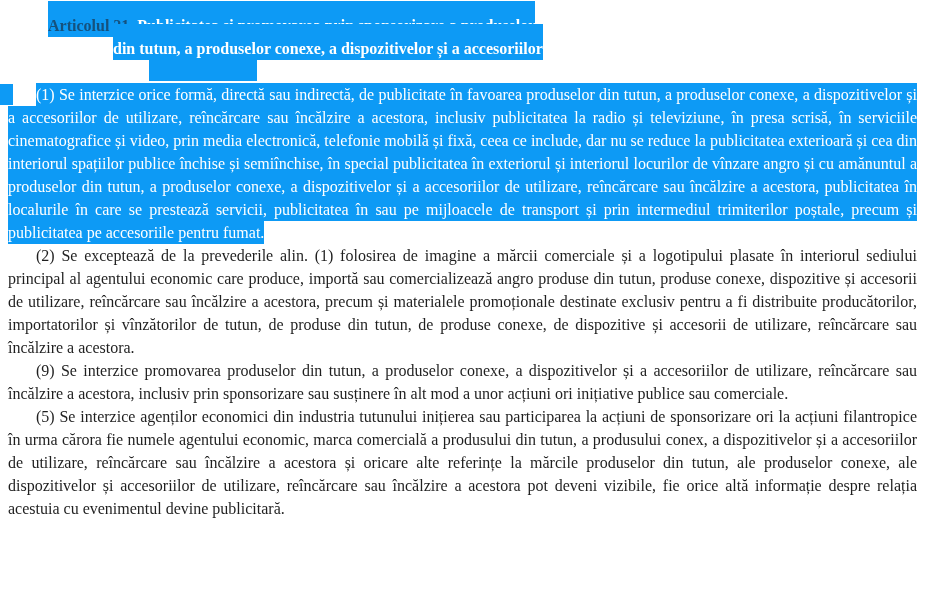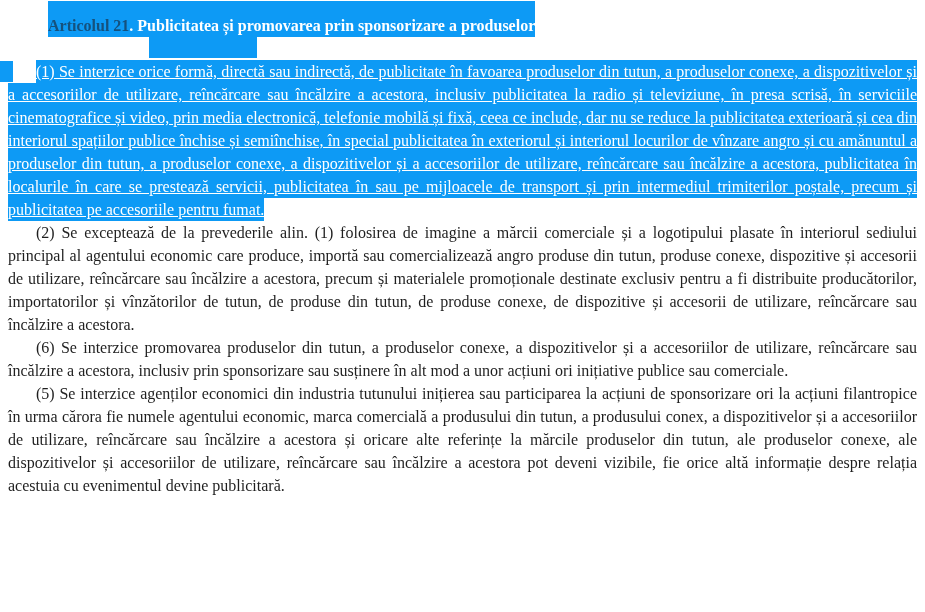--- a/index.html
+++ b/index.html
@@ -45,51 +45,54 @@
     margin-left:9px;
     vertical-align:-4px;
   }
   
   .para{
     margin:0;
     text-align:justify;
     text-indent:28px;
   }
   .selected-para{position:relative;}
-  .selected-para .sel{padding:3px 0;text-decoration:underline;}
+  .selected-para .sel{padding:3px 0;}
   .lead-block{
     position:absolute;
     left:-8px;
     top:1px;
     width:13px;
     height:21px;
     background:#0d9af5;
   }
 </style>
 </head>
 <body>
 
 <div class="page">
   <div class="doc">
 
     <div class="heading">
       <div class="h-line h-line1">
         <span class="sel"><a class="artnum">Articolul 21</a><span>. Publicitatea și promovarea prin sponsorizare a produselor</span></span>
       </div>
+      <div class="h-line h-line2">
+        <span class="sel"><span>din tutun, a produselor conexe, a dispozitivelor și a accesoriilor</span></span>
+      </div>
       <div class="h-line h-line3">
         <span class="tail-block"></span>
       </div>
     </div>
 
     <p class="para selected-para">
       <i class="lead-block"></i>
       <span class="sel">(1) Se interzice orice formă, directă sau indirectă, de publicitate în favoarea produselor din tutun, a produselor conexe, a dispozitivelor și a accesoriilor de utilizare, reîncărcare sau încălzire a acestora, inclusiv publicitatea la radio și televiziune, în presa scrisă, în serviciile cinematografice și video, prin media electronică, telefonie mobilă și fixă, ceea ce include, dar nu se reduce la publicitatea exterioară și cea din interiorul spațiilor publice închise și semiînchise, în special publicitatea în exteriorul și interiorul locurilor de vînzare angro și cu amănuntul a produselor din tutun, a produselor conexe, a dispozitivelor și a accesoriilor de utilizare, reîncărcare sau încălzire a acestora, publicitatea în localurile în care se prestează servicii, publicitatea în sau pe mijloacele de transport și prin intermediul trimiterilor poștale, precum și publicitatea pe accesoriile pentru fumat.</span>
     </p>
 
     <p class="para">(2) Se exceptează de la prevederile alin. (1) folosirea de imagine a mărcii comerciale și a logotipului plasate în interiorul sediului principal al agentului economic care produce, importă sau comercializează angro produse din tutun, produse conexe, dispozitive și accesorii de utilizare, reîncărcare sau încălzire a acestora, precum și materialele promoționale destinate exclusiv pentru a fi distribuite producătorilor, importatorilor și vînzătorilor de tutun, de produse din tutun, de produse conexe, de dispozitive și accesorii de utilizare, reîncărcare sau încălzire a acestora.</p>
 
 
-    <p class="para">(6) Se interzice promovarea produselor din tutun, a produselor conexe, a dispozitivelor și a accesoriilor de utilizare, reîncărcare sau încălzire a acestora, inclusiv prin sponsorizare sau susținere în alt mod a unor acțiuni ori inițiative publice sau comerciale.</p>
+    <p class="para">(9) Se interzice promovarea produselor din tutun, a produselor conexe, a dispozitivelor și a accesoriilor de utilizare, reîncărcare sau încălzire a acestora, inclusiv prin sponsorizare sau susținere în alt mod a unor acțiuni ori inițiative publice sau comerciale.</p>
 
     <p class="para">(5) Se interzice agenților economici din industria tutunului inițierea sau participarea la acțiuni de sponsorizare ori la acțiuni filantropice în urma cărora fie numele agentului economic, marca comercială a produsului din tutun, a produsului conex, a dispozitivelor și a accesoriilor de utilizare, reîncărcare sau încălzire a acestora și oricare alte referințe la mărcile produselor din tutun, ale produselor conexe, ale dispozitivelor și accesoriilor de utilizare, reîncărcare sau încălzire a acestora pot deveni vizibile, fie orice altă informație despre relația acestuia cu evenimentul devine publicitară.</p>
 
   </div>
 </div>
 
 </body></html>

